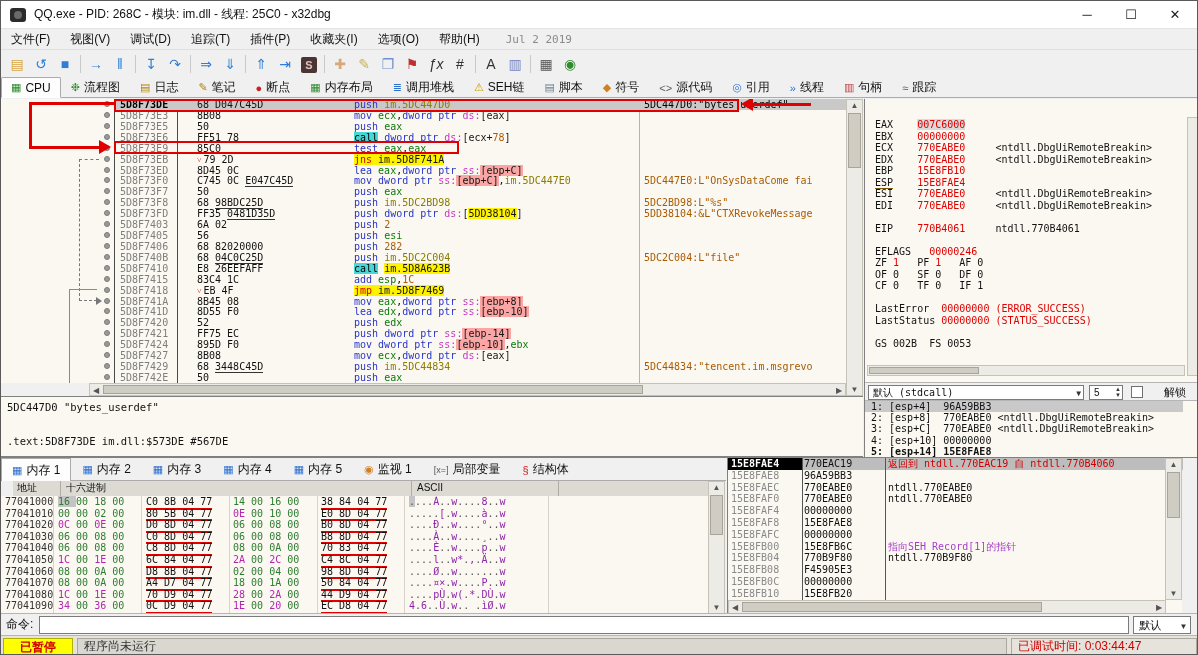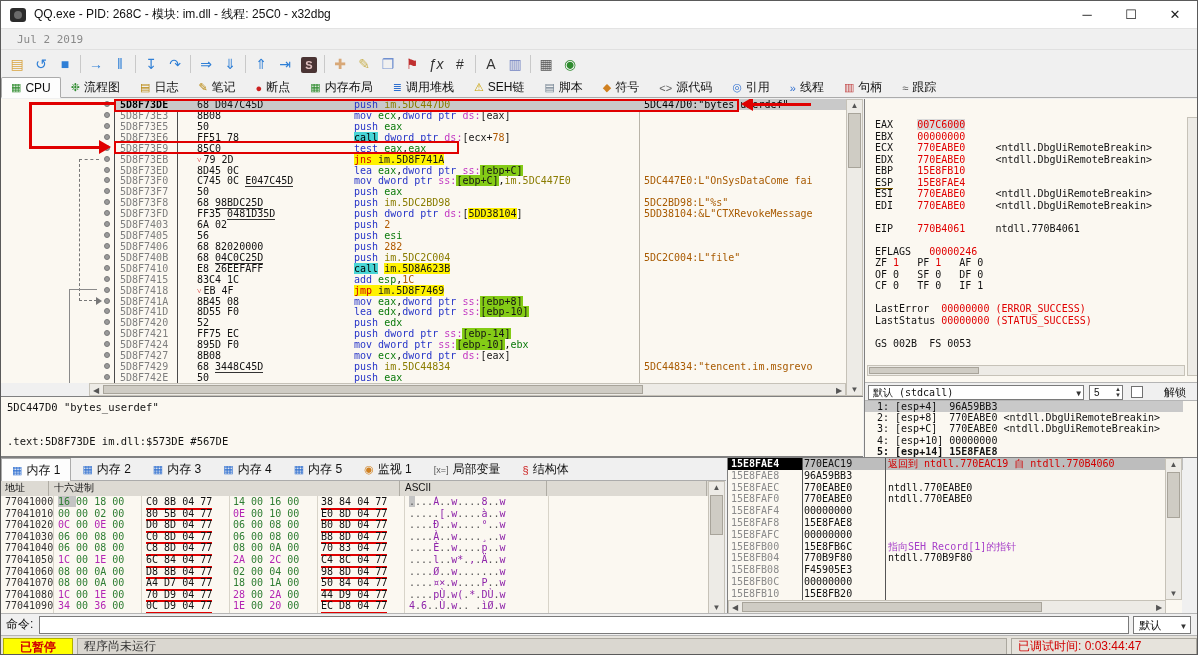--- a/index.html
+++ b/index.html
@@ -57,21 +57,21 @@
   
   .tk.m,.tk.k{color:#2836C8;}
   .tk.r{color:#0A7A0A;}
   .tk.s{color:#C238C2;}
   .tk.n{color:#B05900;}
   .tk.a{color:#8A7C00;}
   .tk.t{color:#151515;}
   .tk.C{background:#49D6D6;color:#000;}
   .tk.J{background:#FFF200;color:#D00000;}
   .tk.Y{background:#FFF200;color:#151515;}
-  .tk.h{background:#84cc16;color:#151515;}
+  .tk.h{background:#fca5a5;color:#151515;}
   
   .ann{position:absolute;background:#E00000;}
   .annbox{position:absolute;border:2px solid #E00000;background:transparent;}
   .annhead-r{position:absolute;width:0;height:0;border-top:7px solid transparent;border-bottom:7px solid transparent;
              border-left:12px solid #E00000;}
   .annhead-l{position:absolute;width:0;height:0;border-top:7px solid transparent;border-bottom:7px solid transparent;
              border-right:12px solid #E00000;}
   .jline{position:absolute;border-color:#6a6a6a;}
   
   .sb{position:absolute;background:#EDEBE6;border:1px solid #C6C2B8;}
@@ -93,31 +93,31 @@
            border-top:1px solid #B5B5B5;border-bottom:1px solid #B5B5B5;font-size:11px;}
   .combo{position:absolute;left:3px;top:2px;width:216px;height:15px;background:#FFF;border:1px solid #7A7A7A;
          padding-left:4px;line-height:13px;font-family:"DejaVu Sans Mono",monospace;font-size:10px;color:#111;}
   .combo .arr{position:absolute;right:2px;top:1px;font-size:8px;color:#333;}
   .spin{position:absolute;left:224px;top:2px;width:34px;height:15px;background:#FFF;border:1px solid #7A7A7A;
         font-size:10px;padding-left:4px;line-height:13px;color:#111;}
   .spin .arrs{position:absolute;right:1px;top:0;font-size:6px;line-height:6px;color:#333;}
   .chk{position:absolute;left:266px;top:3px;width:12px;height:12px;background:#FFF;border:1px solid #707070;}
   .chklbl{position:absolute;left:299px;top:2px;font-size:11px;color:#111;}
   #args{position:absolute;left:0;top:302px;width:335px;height:56px;font-size:10px;line-height:11.2px;}
-  .argrow{position:absolute;left:0;width:318px;height:11.2px;white-space:pre;color:#111;padding-left:12px;}
+  .argrow{position:absolute;left:0;width:318px;height:11.2px;white-space:pre;color:#111;padding-left:6px;}
   .argrow.sel{background:#C9C9C9;}
   
   #bottom{position:absolute;left:0;top:456px;width:1198px;height:156px;border-top:1px solid #808080;background:#F0F0F0;}
   #dumptabs{position:absolute;left:0;top:0;width:725px;height:23px;display:flex;align-items:flex-end;
             border-bottom:1px solid #ABABAB;background:#F0F0F0;}
   .dtab{height:22px;padding:0 10px;font-size:12px;color:#111;display:flex;align-items:center;gap:4px;
         border:1px solid transparent;border-bottom:none;}
   .dtab.active{background:#FDFDFD;border-color:#ABABAB;margin-bottom:-1px;height:23px;}
   .dtabpre{font-size:9px;color:#555;}
-  #dumphdr{position:absolute;left:0;top:23px;width:707px;height:20px;background:#DDDAD3;border-bottom:1px solid #701a75;}
+  #dumphdr{position:absolute;left:12px;top:23px;width:707px;height:20px;background:#DDDAD3;border-bottom:1px solid #701a75;}
   .hseg{position:absolute;top:0;height:15px;font-size:10px;color:#111;padding-left:4px;line-height:14px;
         border-right:1px solid #AFACA4;background:#DDDAD3;}
   #dumprows{position:absolute;left:0;top:38px;width:707px;height:118px;background:#FBF8F1;overflow:hidden;}
   .dmrow{position:absolute;left:0;width:707px;height:11.6px;font-size:10px;line-height:11.5px;white-space:pre;}
   .dmaddr{position:absolute;left:4px;color:#333;}
   .dmg{position:absolute;}
   .dmg.ptr .by{color:#111;}
   .dmg.ptr{border-bottom:2px solid #E00000;}
   .by.bg{color:#2E7D32;} .by.bm{color:#B425B4;} .by.bk{color:#111;}
   .bsel{background:#C4C4C4;}
@@ -160,20 +160,21 @@
 
   <div class="titlebar">
     <div class="appicon"></div>
     <div class="wtitle">QQ.exe - PID: 268C - 模块: im.dll - 线程: 25C0 - x32dbg</div>
   </div>
   <div class="wctrl" style="right:88px;">─</div>
   <div class="wctrl" style="right:44px;">☐</div>
   <div class="wctrl" style="right:0;">✕</div>
 
   <div class="menubar">
+    <span id="menuitems"><span class="menuitem">文件(F)</span><span class="menuitem">视图(V)</span><span class="menuitem">调试(D)</span><span class="menuitem">追踪(T)</span><span class="menuitem">插件(P)</span><span class="menuitem">收藏夹(I)</span><span class="menuitem">选项(O)</span><span class="menuitem">帮助(H)</span></span>
     <span class="menudate">Jul 2 2019</span>
   </div>
 
   <div class="toolbar" id="toolbar">
       <div class="tbico" style="color: rgb(217, 164, 65);">▤</div>
       <div class="tbico" style="color: rgb(47, 127, 214);">↺</div>
       <div class="tbico" style="color: rgb(47, 127, 214);">■</div>
       <div class="tbsep"></div>
       <div class="tbico" style="color: rgb(47, 127, 214);">→</div>
       <div class="tbico" style="color: rgb(47, 127, 214);">‖</div>

